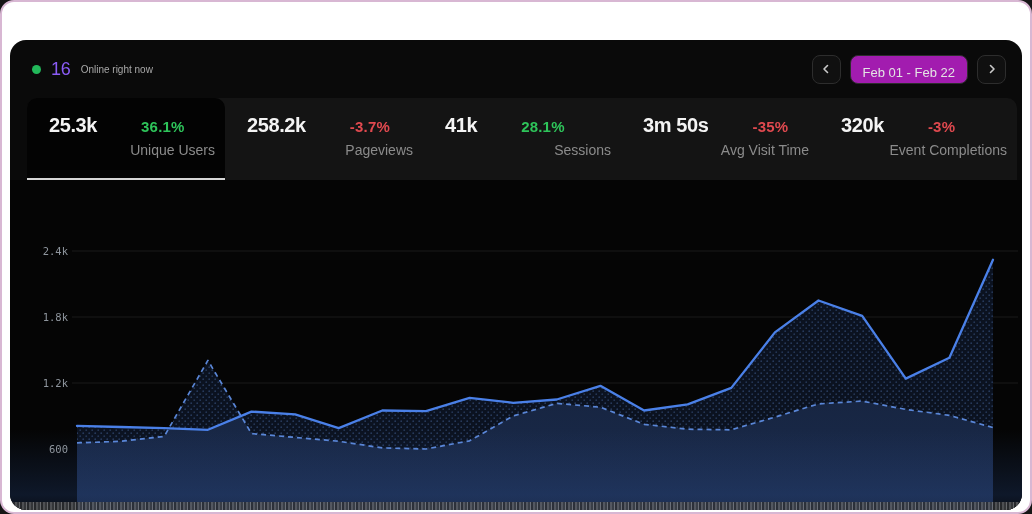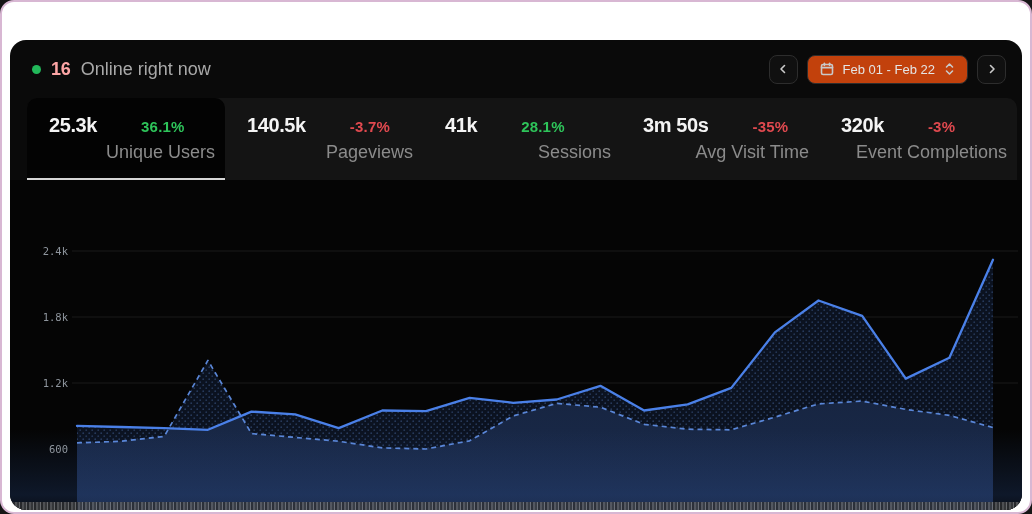--- a/index.html
+++ b/index.html
@@ -4,39 +4,39 @@
 <style>
   * { margin:0; padding:0; box-sizing:border-box; }
   html,body { width:1032px; height:514px; background:#161616; font-family:"Liberation Sans", sans-serif; overflow:hidden; }
   .card { position:absolute; inset:0; background:#ffffff; border:2px solid #d8b7d3; border-radius:14px; }
   .panel { position:absolute; left:8px; right:8px; top:38px; bottom:2px; background:#0a0a0a; border-radius:16px; overflow:hidden; }
 
   
   .topbar { position:absolute; left:0; right:0; top:0; height:58px; display:flex; align-items:center; justify-content:space-between; padding:0 16px 0 22px; }
   .live-group { display:flex; align-items:center; gap:10px; }
   .live-dot { width:9px; height:9px; border-radius:50%; background:#22b85a; }
-  .live-count { font-size:18px; font-weight:700; color:#fca5a5; letter-spacing:-0.2px; }
-  .live-label { font-size:18px; color:#a9a9a9; }
+  .live-count { font-size:18px; font-weight:400; color:#8b5cf6; letter-spacing:-0.2px; }
+  .live-label { font-size:10px; color:#a9a9a9; }
   .controls { display:flex; align-items:center; gap:9px; }
   .ctl-btn { width:29px; height:29px; border:1px solid #2d2d2d; background:#101010; border-radius:8px; display:flex; align-items:center; justify-content:center; cursor:pointer; }
-  .date-box { height:29px; border:1px solid #2d2d2d; background:#c2410c; border-radius:8px; display:flex; align-items:center; gap:9px; padding:0 12px; cursor:pointer; }
+  .date-box { height:29px; border:1px solid #2d2d2d; background:#a21caf; border-radius:8px; display:flex; align-items:center; gap:9px; padding:0 12px; cursor:pointer;flex-direction:column; }
   .date-text { font-size:13px; color:#e4e4e4; font-weight:500; white-space:nowrap; }
   .icon-stroke { stroke:#c9c9c9; stroke-width:1.6; fill:none; stroke-linecap:round; stroke-linejoin:round; }
 
   
   .tabbar { position:absolute; left:17px; top:58px; width:990px; height:82px; background:#141414; border-radius:10px 10px 0 0; display:flex;text-align:right; }
   .stat-tab { flex:1 1 0; padding:16px 10px 0 22px; position:relative; cursor:pointer; }
   .stat-tab.active { background:#030303; border-radius:10px 10px 0 0; }
   .stat-tab.active::after { content:""; position:absolute; left:0; right:0; bottom:0; height:2px; background:#d6d6d6; }
   .stat-top { display:flex; align-items:baseline; gap:8px; }
   .stat-value { font-size:20px; font-weight:700; color:#f4f4f4; letter-spacing:-0.4px; white-space:nowrap; }
   .stat-delta { font-size:15px; font-weight:700; letter-spacing:0.2px;margin-left:36px; }
   .trend-up { color:#2ec45a; }
   .trend-down { color:#e0494f; }
-  .stat-label { margin-top:5px; font-size:18px; color:#8b8b8b; white-space:nowrap; }
+  .stat-label { margin-top:5px; font-size:14px; color:#8b8b8b; white-space:nowrap; }
 
   
   .chart-area { position:absolute; left:0; right:0; top:140px; bottom:0; background:#050505; }
   #chart-svg { position:absolute; left:0; top:-102px; width:1016px; height:476px; }
   .gridline { stroke:rgba(255,255,255,0.09); stroke-width:1; }
   .ytick, .xtick { font-family:"DejaVu Sans Mono", monospace; font-size:10.5px; fill:#8f969e; }
   .grain { position:absolute; left:2px; right:2px; bottom:0; height:8px; opacity:0.75;
            background:#3f3f3f;
            background-image:repeating-linear-gradient(90deg, rgba(190,190,190,.55) 0 1px, rgba(40,40,40,.6) 1px 3px, rgba(140,140,140,.5) 3px 5px, rgba(70,70,70,.55) 5px 7px); }
 </style>
@@ -82,21 +82,21 @@
     <div class="tabbar">
       <div class="stat-tab active">
         <div class="stat-top">
             <span class="stat-value">25.3k</span>
             <span class="stat-delta trend-up">36.1%</span>
           </div>
         <div class="stat-label">Unique Users</div>
       </div>
       <div class="stat-tab">
         <div class="stat-top">
-            <span class="stat-value">140.5k</span>
+            <span class="stat-value">258.2k</span>
             <span class="stat-delta trend-down">-3.7%</span>
           </div>
         <div class="stat-label">Pageviews</div>
       </div>
       <div class="stat-tab">
         <div class="stat-top">
             <span class="stat-value">41k</span>
             <span class="stat-delta trend-up">28.1%</span>
           </div>
         <div class="stat-label">Sessions</div>

